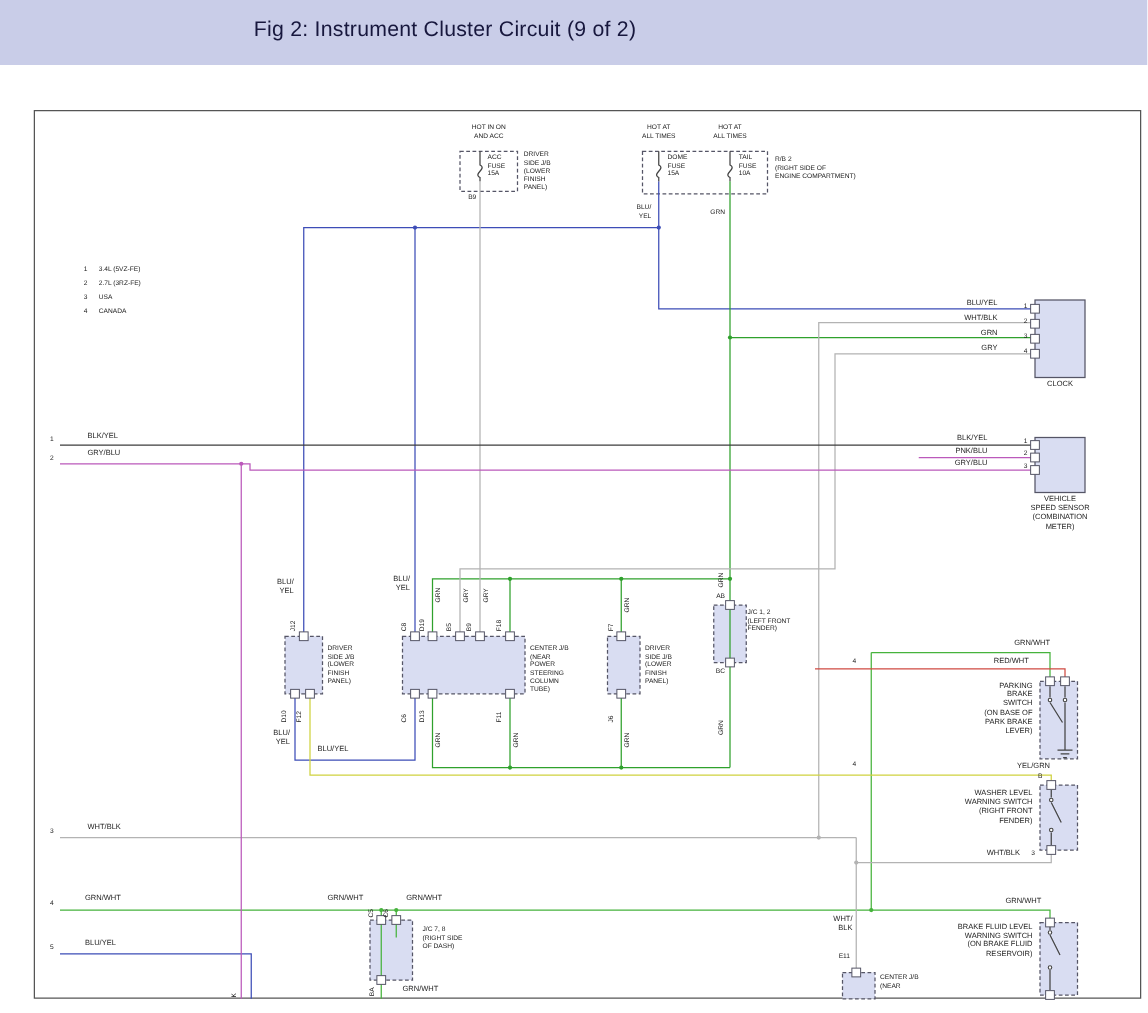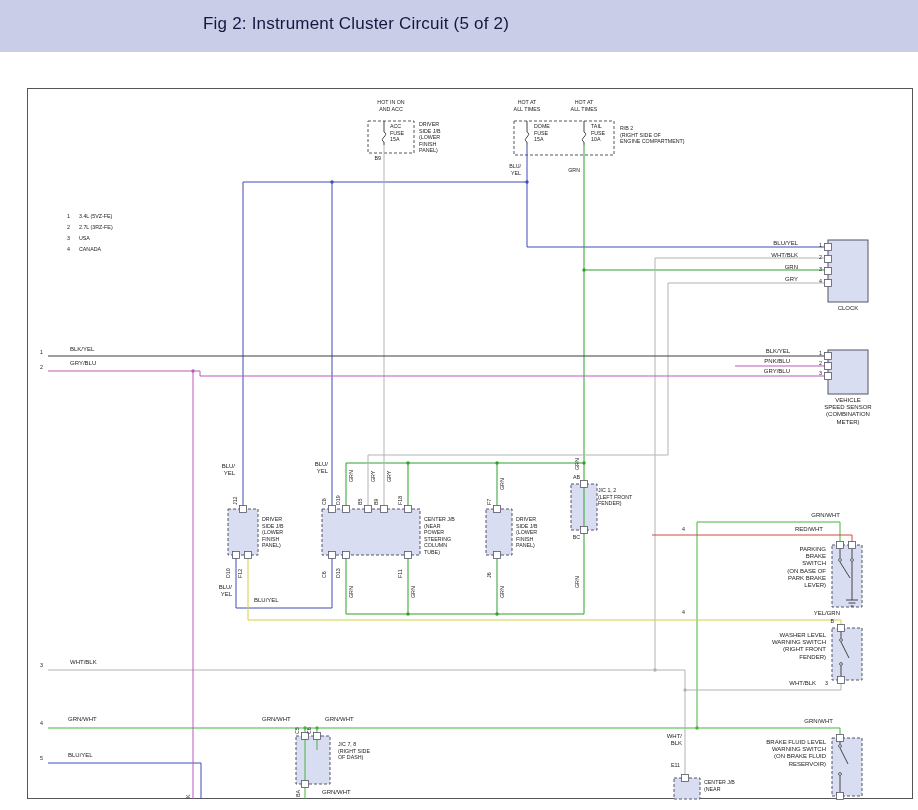--- a/index.html
+++ b/index.html
@@ -24,21 +24,21 @@
   .boxsolid{fill:#d9ddf2;stroke:#556;stroke-width:1}
   .boxopen{fill:none;stroke:#556;stroke-width:1;stroke-dasharray:3,2}
   .pin{fill:#fff;stroke:#556;stroke-width:.8}
   .sym{fill:none;stroke:#444;stroke-width:1}
   .term{fill:#fff;stroke:#444;stroke-width:.9}
 </style>
 </head>
 <body>
 
 <div class="hdr">
-  <div class="t">Fig 2: Instrument Cluster Circuit (5 of 2)</div>
+  <div class="t">Fig 2: Instrument Cluster Circuit (9 of 2)</div>
 </div>
 
 <div class="frame"></div>
 
 <svg class="canvas" width="918" height="810" viewBox="0 0 918 810">
 
   <g>
     <rect class="boxopen" x="368" y="121" width="46" height="32"></rect>
     <rect class="boxopen" x="514" y="121" width="100" height="34"></rect>
     <rect class="box" x="228" y="509" width="30" height="46"></rect>

